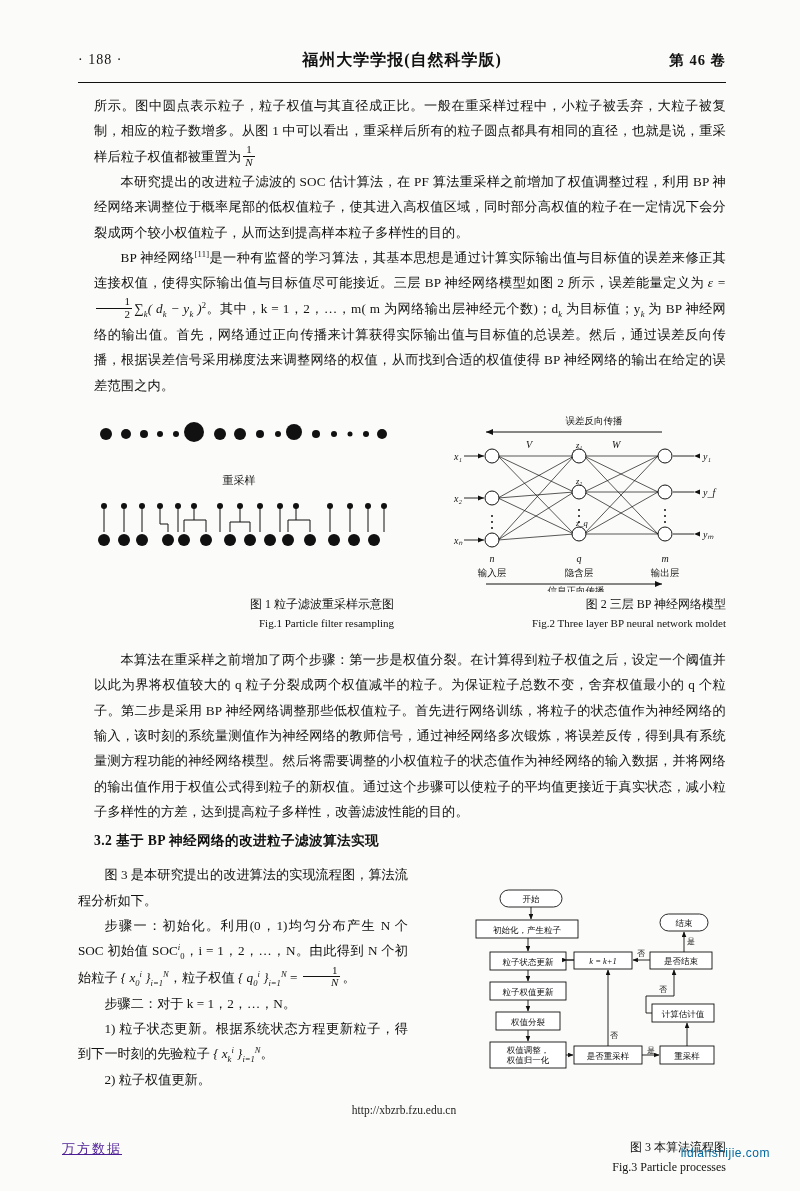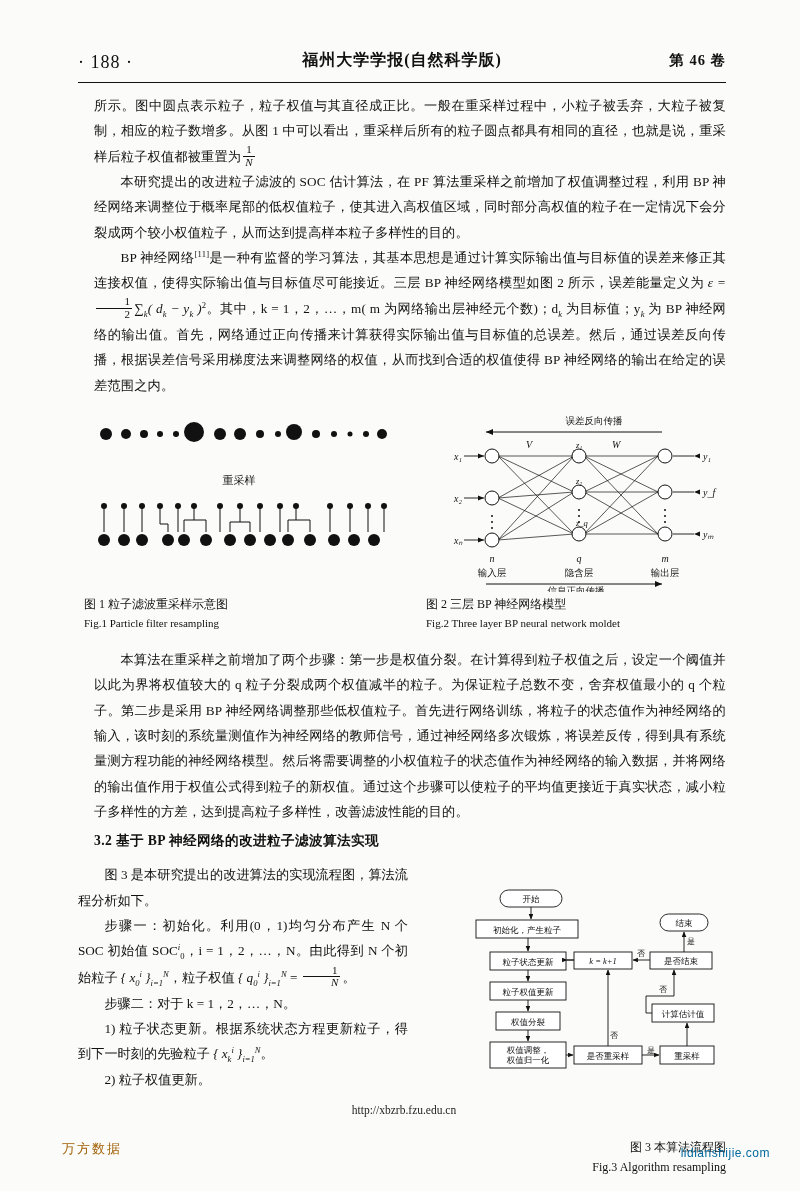--- a/index.html
+++ b/index.html
@@ -30,21 +30,21 @@
   }
   
   .hdr {
     position: relative;
     height: 34px;
     border-bottom: 1.6px solid #111;
   }
   .hdr-left {
     position: absolute;
     left: 0; top: 4px;
-    font-size: 18px;
+    font-size: 14px;
     letter-spacing: 1px;
   }
   .hdr-center {
     position: absolute;
     left: 0; right: 0; top: 2px;
     text-align: center;
     font-size: 16px;
     font-weight: bold;
     letter-spacing: 1px;
   }
@@ -100,21 +100,21 @@
     width: 310px;
     height: 180px;
   }
   .fig-right {
     position: absolute;
     right: 0; top: 0;
     width: 300px;
     height: 180px;
   }
   .figcap {
-    text-align: left;
+    text-align: right;
     font-size: 12px;
     line-height: 1.7;
   }
   .figcap .en { font-size: 11px; }
   .cap-left {
     position: absolute;
     left: 6px; top: 182px; width: 310px;
   }
   .cap-right {
     position: absolute;
@@ -155,22 +155,23 @@
     font-size: 11.5px;
     color: #222;
     font-family: "Liberation Serif", serif;
     padding-left: 8px;
   }
   .wanfang {
     position: absolute;
     left: 62px;
     top: 1140px;
     font-size: 13px;
-    color: #a16207;
+    color: #4c1d95;
     letter-spacing: 2px;
+    text-decoration: underline;
   }
   .watermark {
     position: absolute;
     right: 30px;
     top: 1146px;
     font-size: 12px;
     color: #0369a1;
     letter-spacing: 0.5px;
     font-family: "Liberation Sans", sans-serif;
   }
@@ -506,21 +507,21 @@
             <text x="239" y="167">是</text>
             <text x="202" y="152">否</text>
             <text x="229" y="70">否</text>
             <text x="279" y="58">是</text>
             <text x="251" y="106">否</text>
           </g>
         </svg>
       </div>
       <div class="flow-cap">
         <div>图 3    本算法流程图</div>
-        <div class="en">Fig.3    Algorithm resampling</div>
+        <div class="en">Fig.3    Particle processes</div>
       </div>
     </div>
   </div>
 
   <div class="url">http://xbzrb.fzu.edu.cn</div>
   <div class="wanfang">万方数据</div>
   <div class="watermark">lidianshijie.com</div>
 </div>
 
 </body></html>

